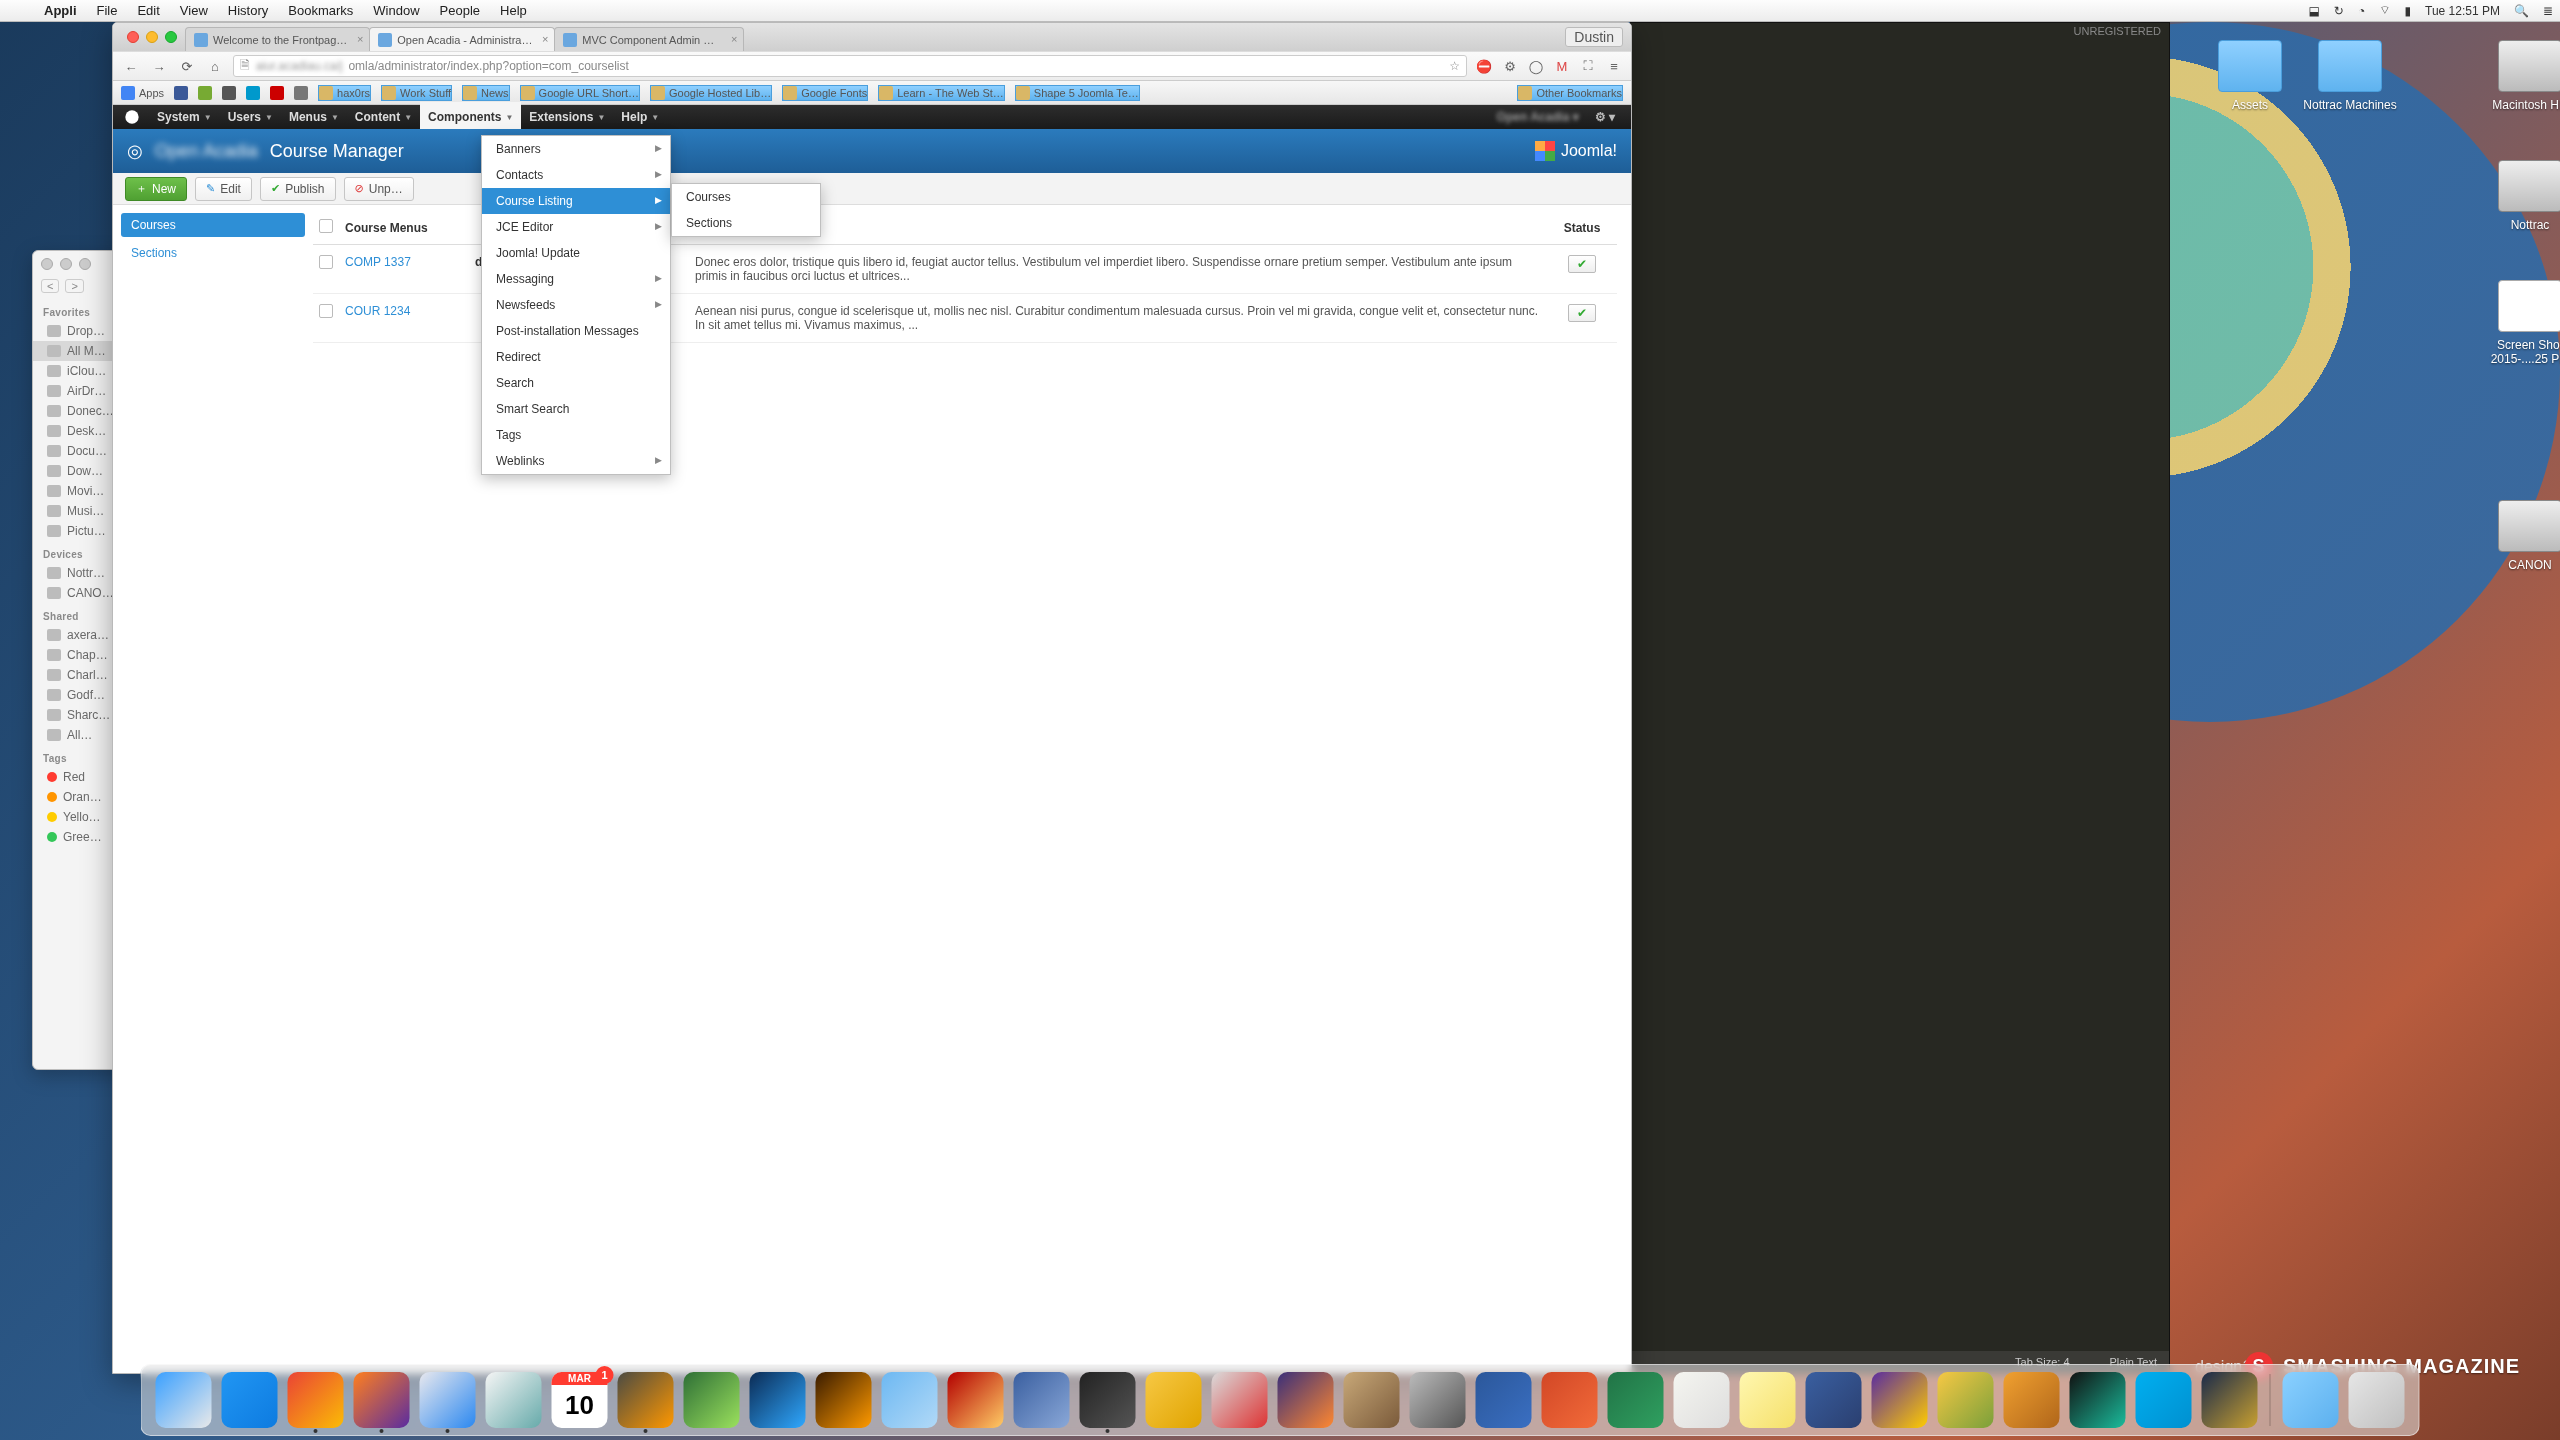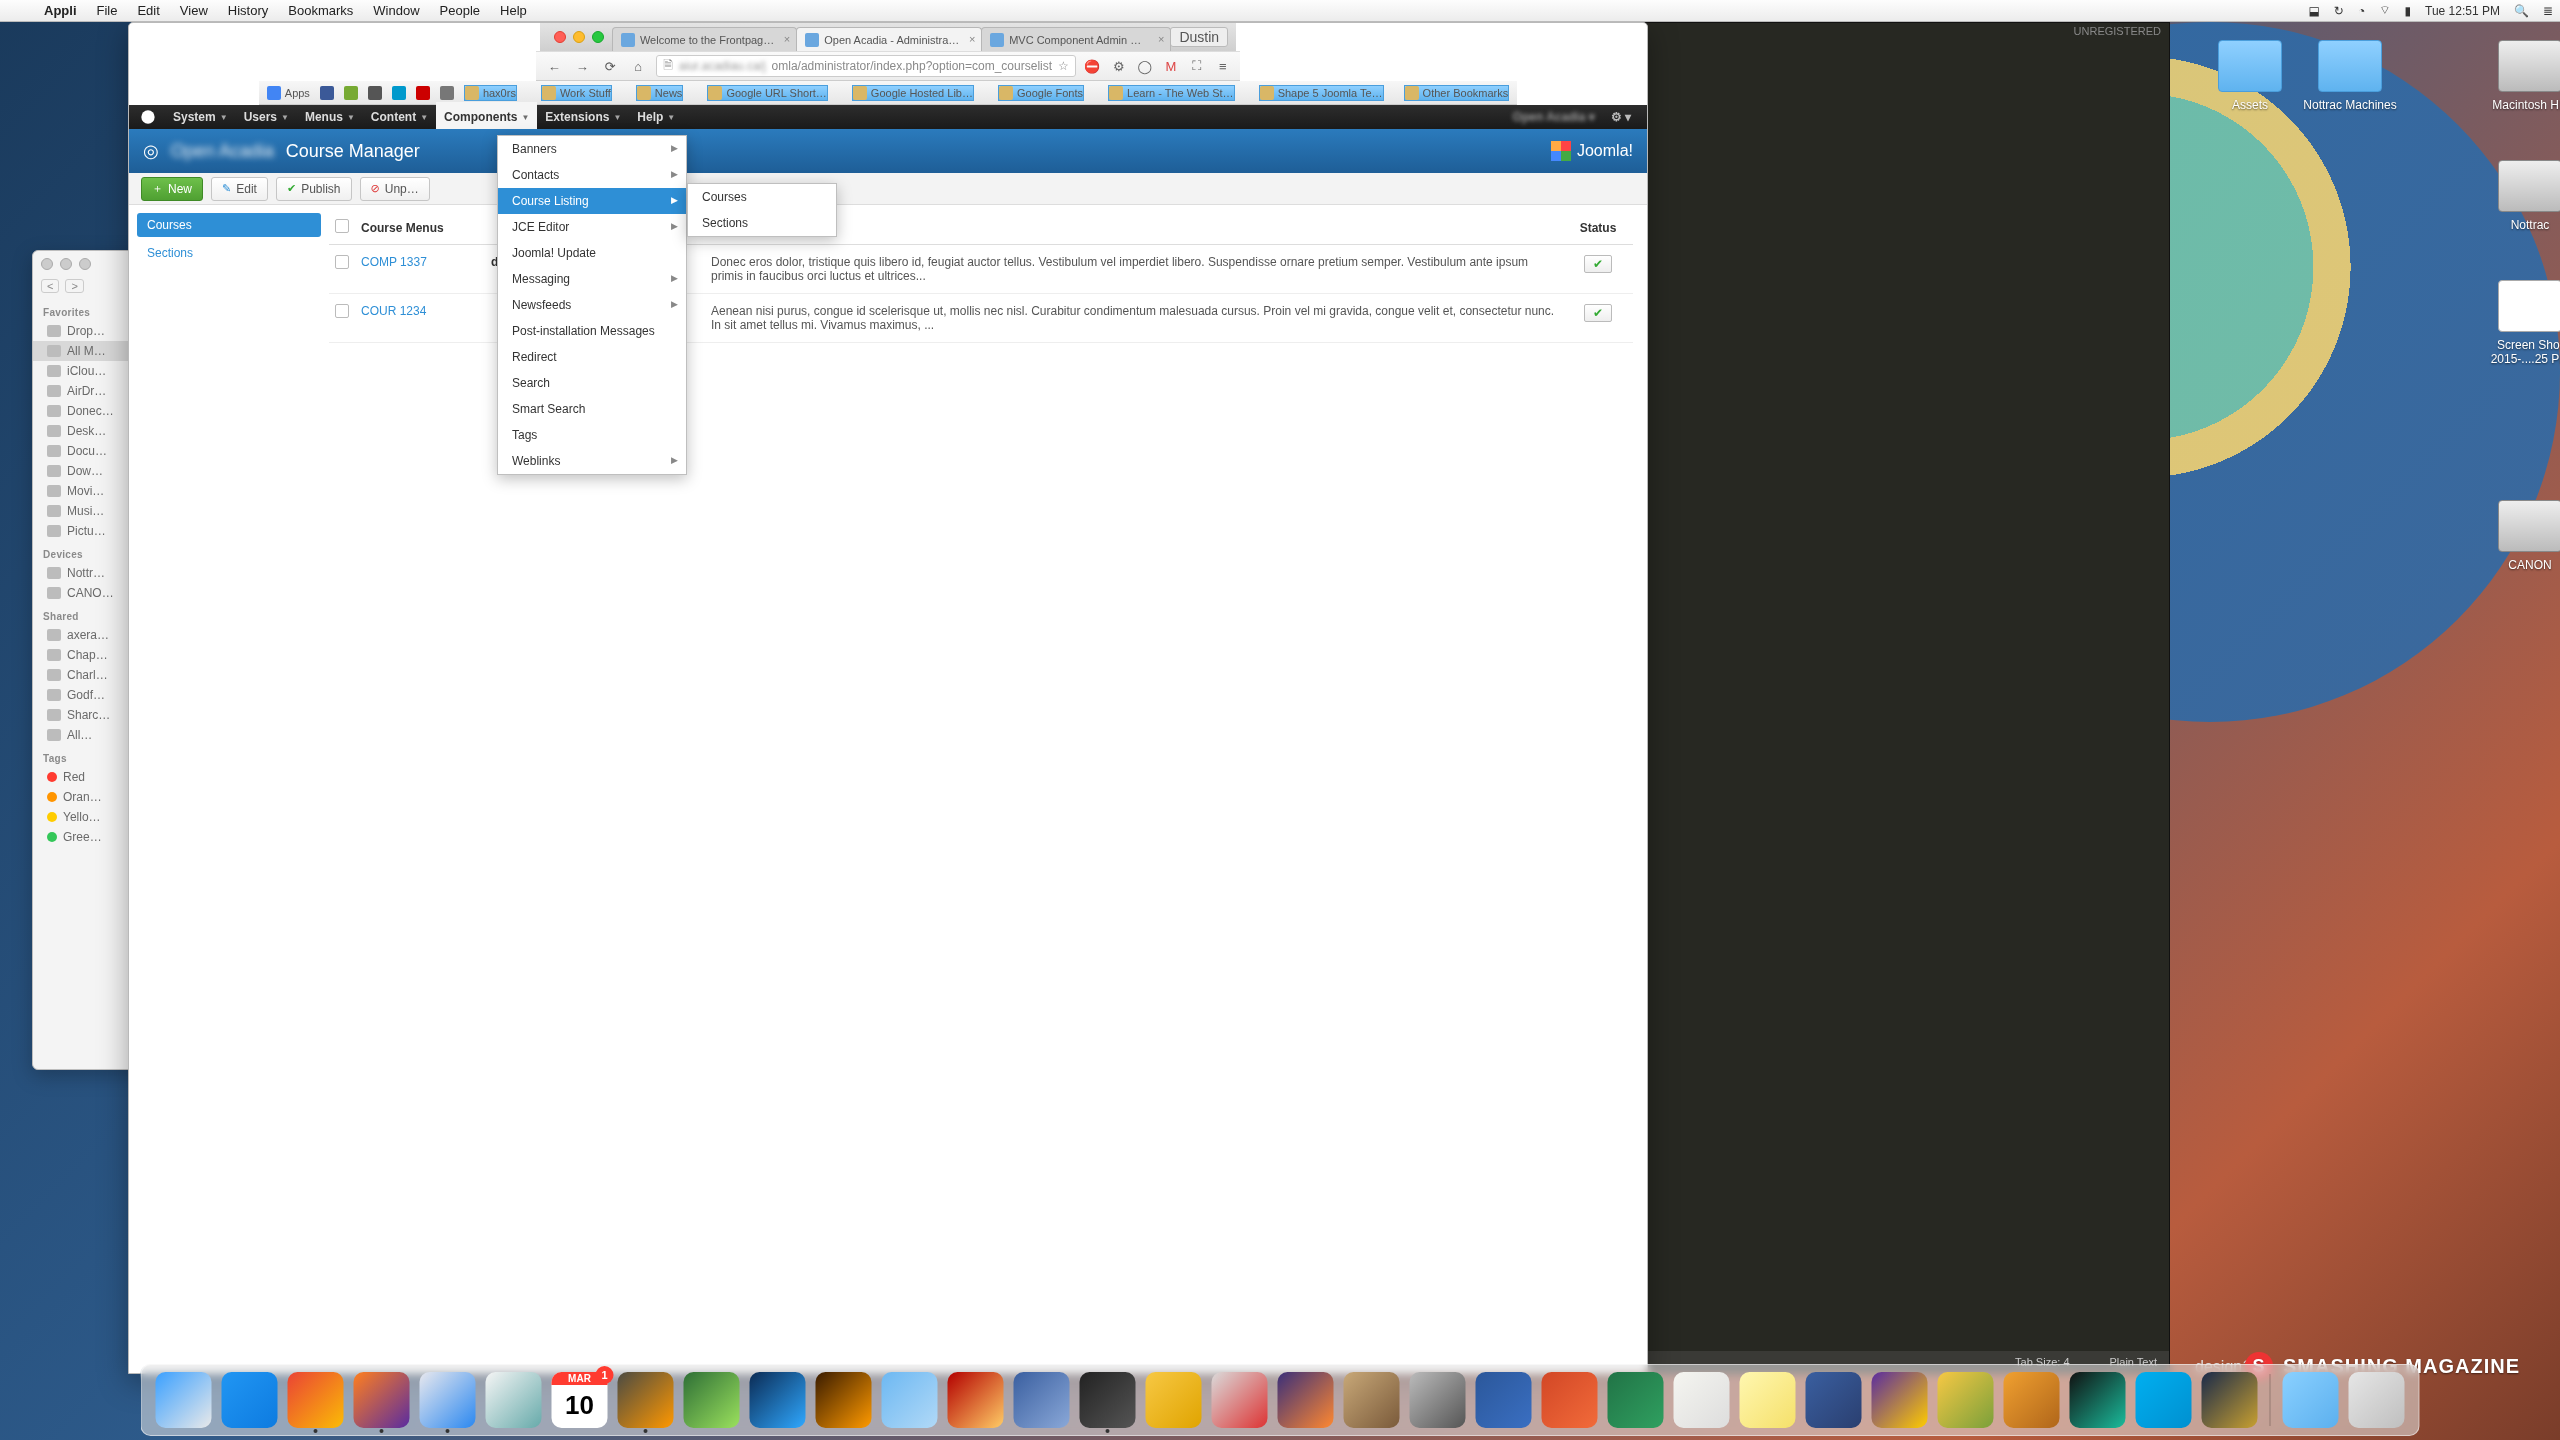--- a/index.html
+++ b/index.html
@@ -32,21 +32,21 @@
 .finder .tb { width:12px; height:12px; border-radius:50%; background:#ccc; border:1px solid #aaa; }
 .finder .nav { display:flex; gap:6px; padding:2px 8px 6px; color:#888; }
 .finder .nav span{ border:1px solid #ccc; border-radius:3px; padding:0 5px; font-size:11px;}
 .finder h6 { font-size: 10px; color: #8a8a8a; padding: 8px 10px 3px; font-weight: 600; letter-spacing: .3px; text-transform: none; }
 .finder .frow { display: flex; align-items: center; gap: 6px; padding: 3px 10px 3px 14px; color: #6a6a6a; }
 .finder .frow.sel { background: #d8d8d8; border-radius: 0; }
 .finder .frow .fi { width: 14px; height: 12px; background: #bcbcbc; border-radius: 2px; }
 .finder .dot { width: 10px; height: 10px; border-radius: 50%; display:inline-block; }
 
 
-.chrome { position: absolute; top: 22px; left: 128px; width: 1520px; height: 1352px; background: #fff; border: 1px solid #b9b9b9; border-radius: 5px 5px 0 0; box-shadow: 0 8px 30px rgba(0,0,0,.35); display: flex; flex-direction: column; overflow: hidden; align-items: center; }
+.chrome { position: absolute; top: 22px; left: 112px; width: 1520px; height: 1352px; background: #fff; border: 1px solid #b9b9b9; border-radius: 5px 5px 0 0; box-shadow: 0 8px 30px rgba(0,0,0,.35); display: flex; flex-direction: column; overflow: hidden; }
 .chrome .tabs { height: 28px; background: linear-gradient(#e4e4e4,#cfcfcf); display: flex; align-items: flex-end; padding-left: 6px; gap: 0; font-size: 11px; }
 .chrome .winbtns { display:flex; gap:7px; padding:0 8px; align-self:center; }
 .chrome .wb { width:12px; height:12px; border-radius:50%; }
 .wb.r{background:#ff5f57;border:1px solid #e33e32}.wb.y{background:#febc2e;border:1px solid #d9a113}.wb.g{background:#28c840;border:1px solid #17a82d}
 .chrome .tab { height: 24px; background: #f3f3f3; border: 1px solid #b7b7b7; border-bottom: none; border-radius: 4px 4px 0 0; padding: 0 22px 0 8px; display: flex; align-items: center; gap: 5px; margin-right: -1px; max-width: 190px; position: relative; color:#555; }
 .chrome .tab .favicon{width:14px;height:14px;background:#6aa7df;border-radius:2px;}
 .chrome .tab .x{position:absolute;right:6px;top:5px;font-size:11px;color:#888}
 .chrome .tab.inactive{background:#d7d7d7}
 .chrome .tabs .user{margin-left:auto;margin-right:8px;align-self:center;background:#eee;border:1px solid #bbb;border-radius:3px;padding:1px 8px;font-size:14px;color:#555}
 
@@ -363,21 +363,21 @@
       </span>
     <span class="bm">
         <span class="bi" style="background:#09c"></span>
       </span>
     <span class="bm">
         <span class="bi" style="background:#c00"></span>
       </span>
     <span class="bm">
         <span class="bi" style="background:#777"></span>
       </span>
-    <div id="bm-items" style="display:flex;gap:24px">
+    <div id="bm-items" style="display:flex;gap:10px">
         <span class="bm folder">
           <span class="bi"></span>
           <span>hax0rs</span>
         </span>
         <span class="bm folder">
           <span class="bi"></span>
           <span>Work Stuff</span>
         </span>
         <span class="bm folder">
           <span class="bi"></span>

